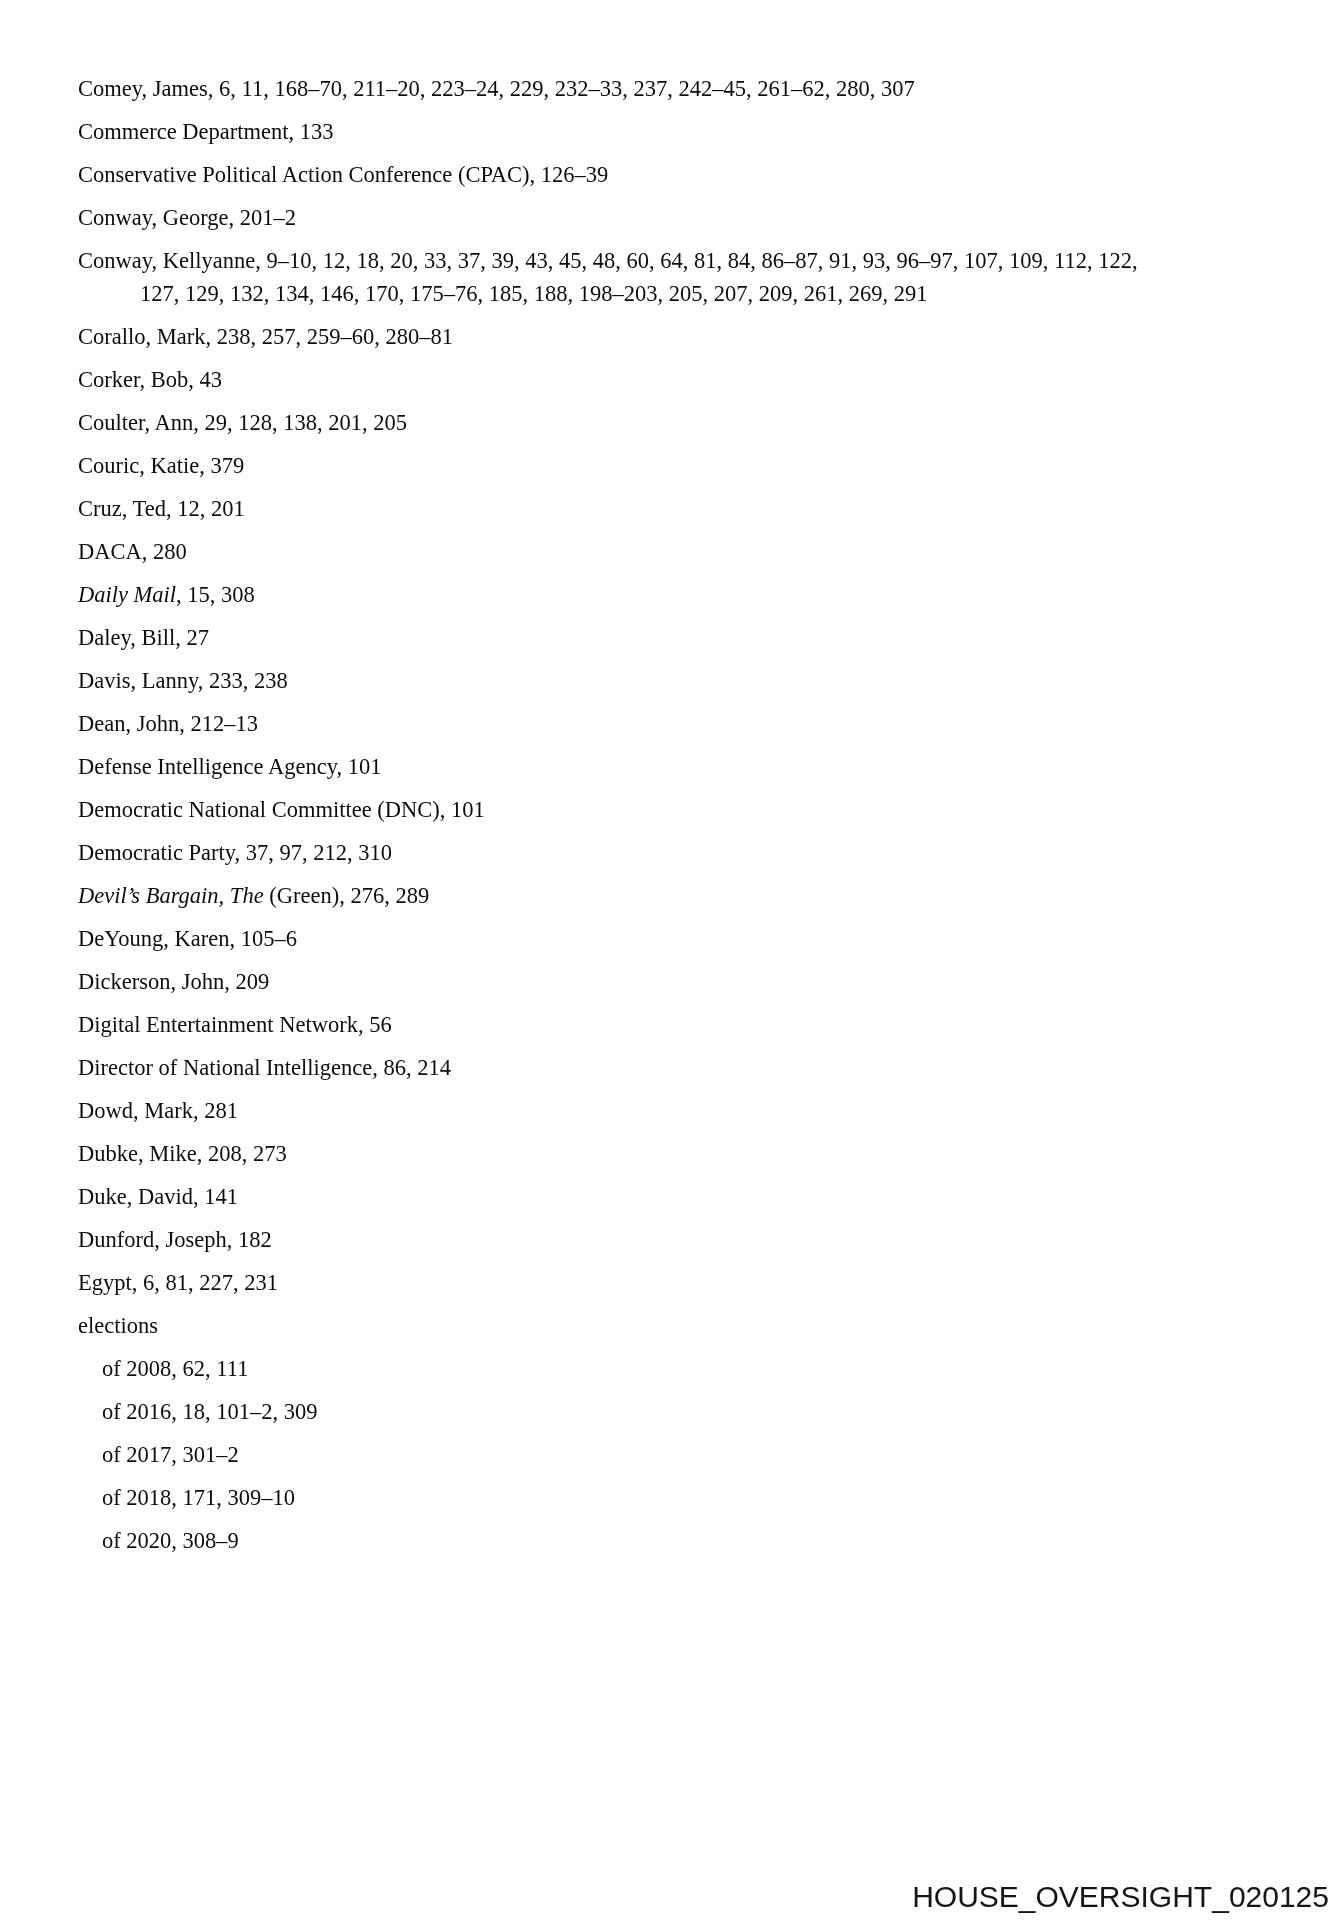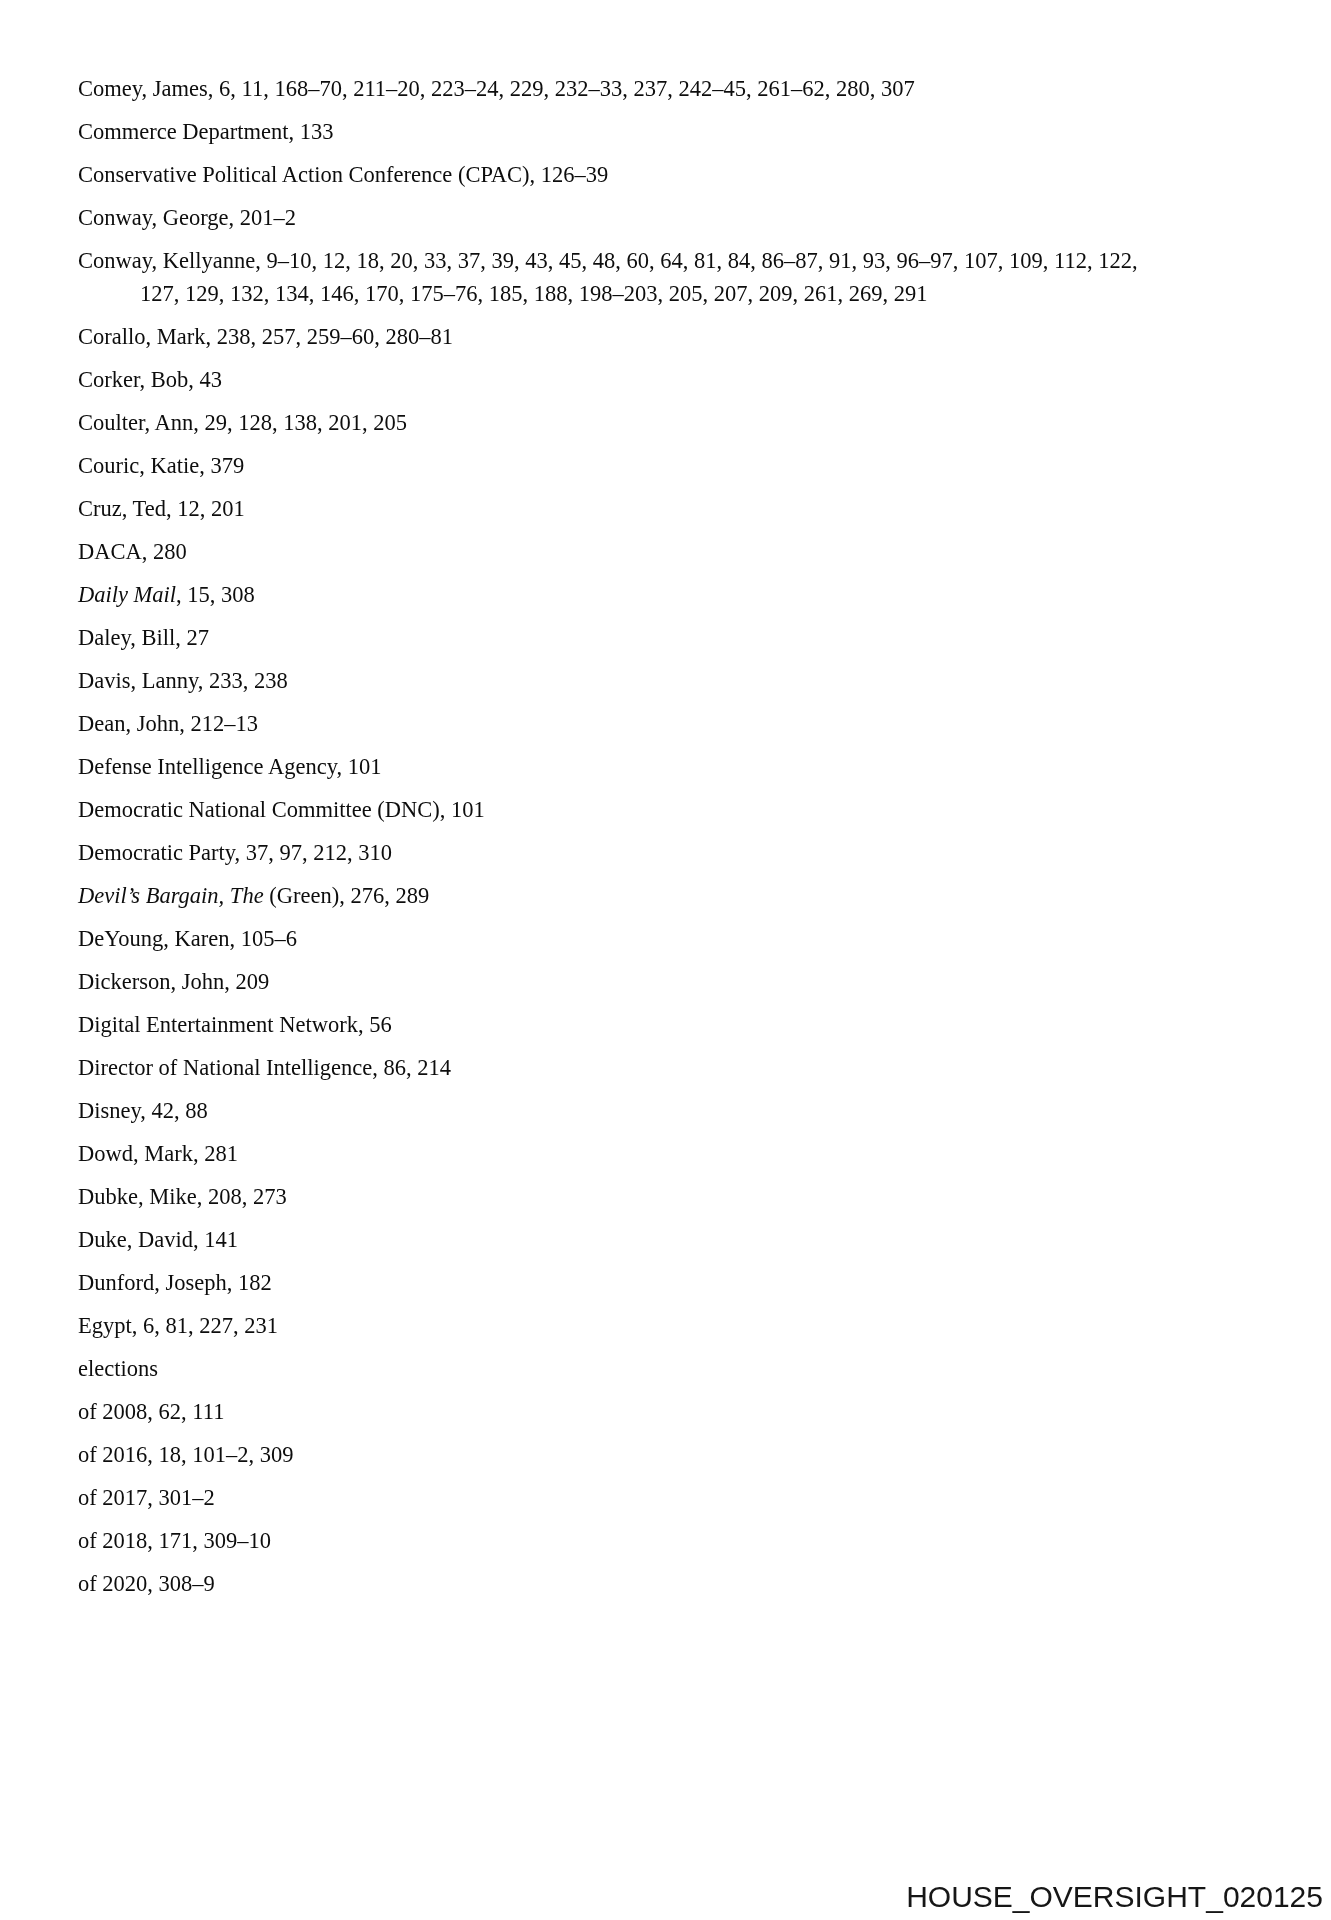--- a/index.html
+++ b/index.html
@@ -9,31 +9,31 @@
     background: #ffffff;
     color: #0d0d0d;
     font-family: "Liberation Serif", serif;
     position: relative;
     overflow: hidden;
   }
   .content {
     padding: 72px 41px 0 78px;
   }
   .entry { margin-bottom: 10px; }
-  .entry.sub { }
+  .entry.sub { margin-left: 24px; }
   .line {
     font-size: 22.5px;
     line-height: 33px;
     white-space: nowrap;
   }
   .line.cont { margin-left: 62px; }
   .it { font-style: italic; }
   .bates-footer {
     position: absolute;
-    right: 8px;
+    right: 2px;
     bottom: 6px;
     font-family: "Liberation Sans", sans-serif;
     font-size: 30px;
     color: #161616;
     white-space: nowrap;
   }
 </style>
 </head>
 <body>
 
@@ -103,23 +103,20 @@
       <div class="entry">
         <div class="line"><span>Dickerson, John, 209</span></div>
       </div>
       <div class="entry">
         <div class="line"><span>Digital Entertainment Network, 56</span></div>
       </div>
       <div class="entry">
         <div class="line"><span>Director of National Intelligence, 86, 214</span></div>
       </div>
       <div class="entry">
-        <div class="line"><span>Disney, 42, 88</span></div>
-      </div>
-      <div class="entry">
         <div class="line"><span>Dowd, Mark, 281</span></div>
       </div>
       <div class="entry">
         <div class="line"><span>Dubke, Mike, 208, 273</span></div>
       </div>
       <div class="entry">
         <div class="line"><span>Duke, David, 141</span></div>
       </div>
       <div class="entry">
         <div class="line"><span>Dunford, Joseph, 182</span></div>

